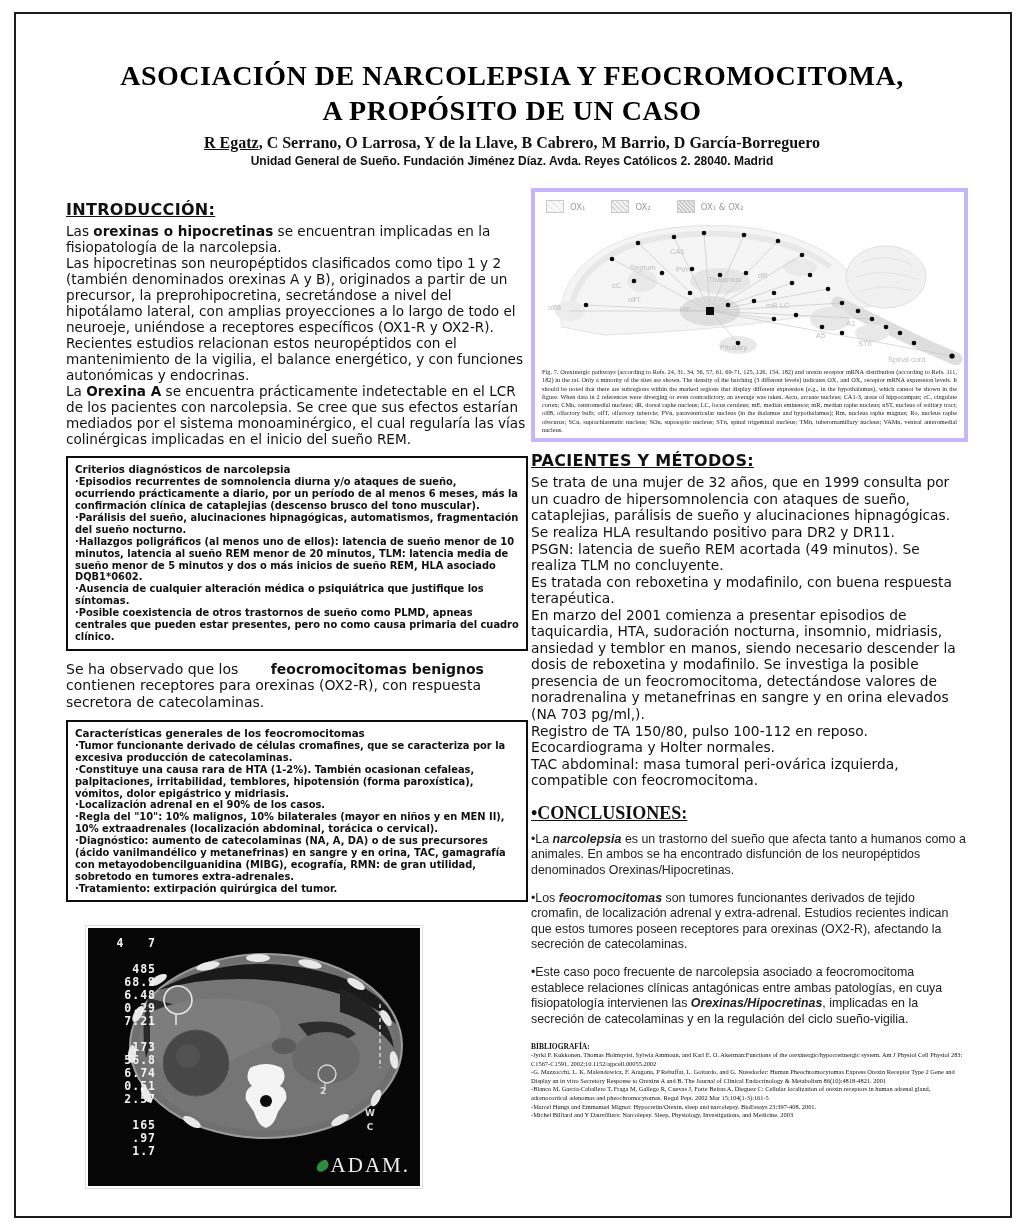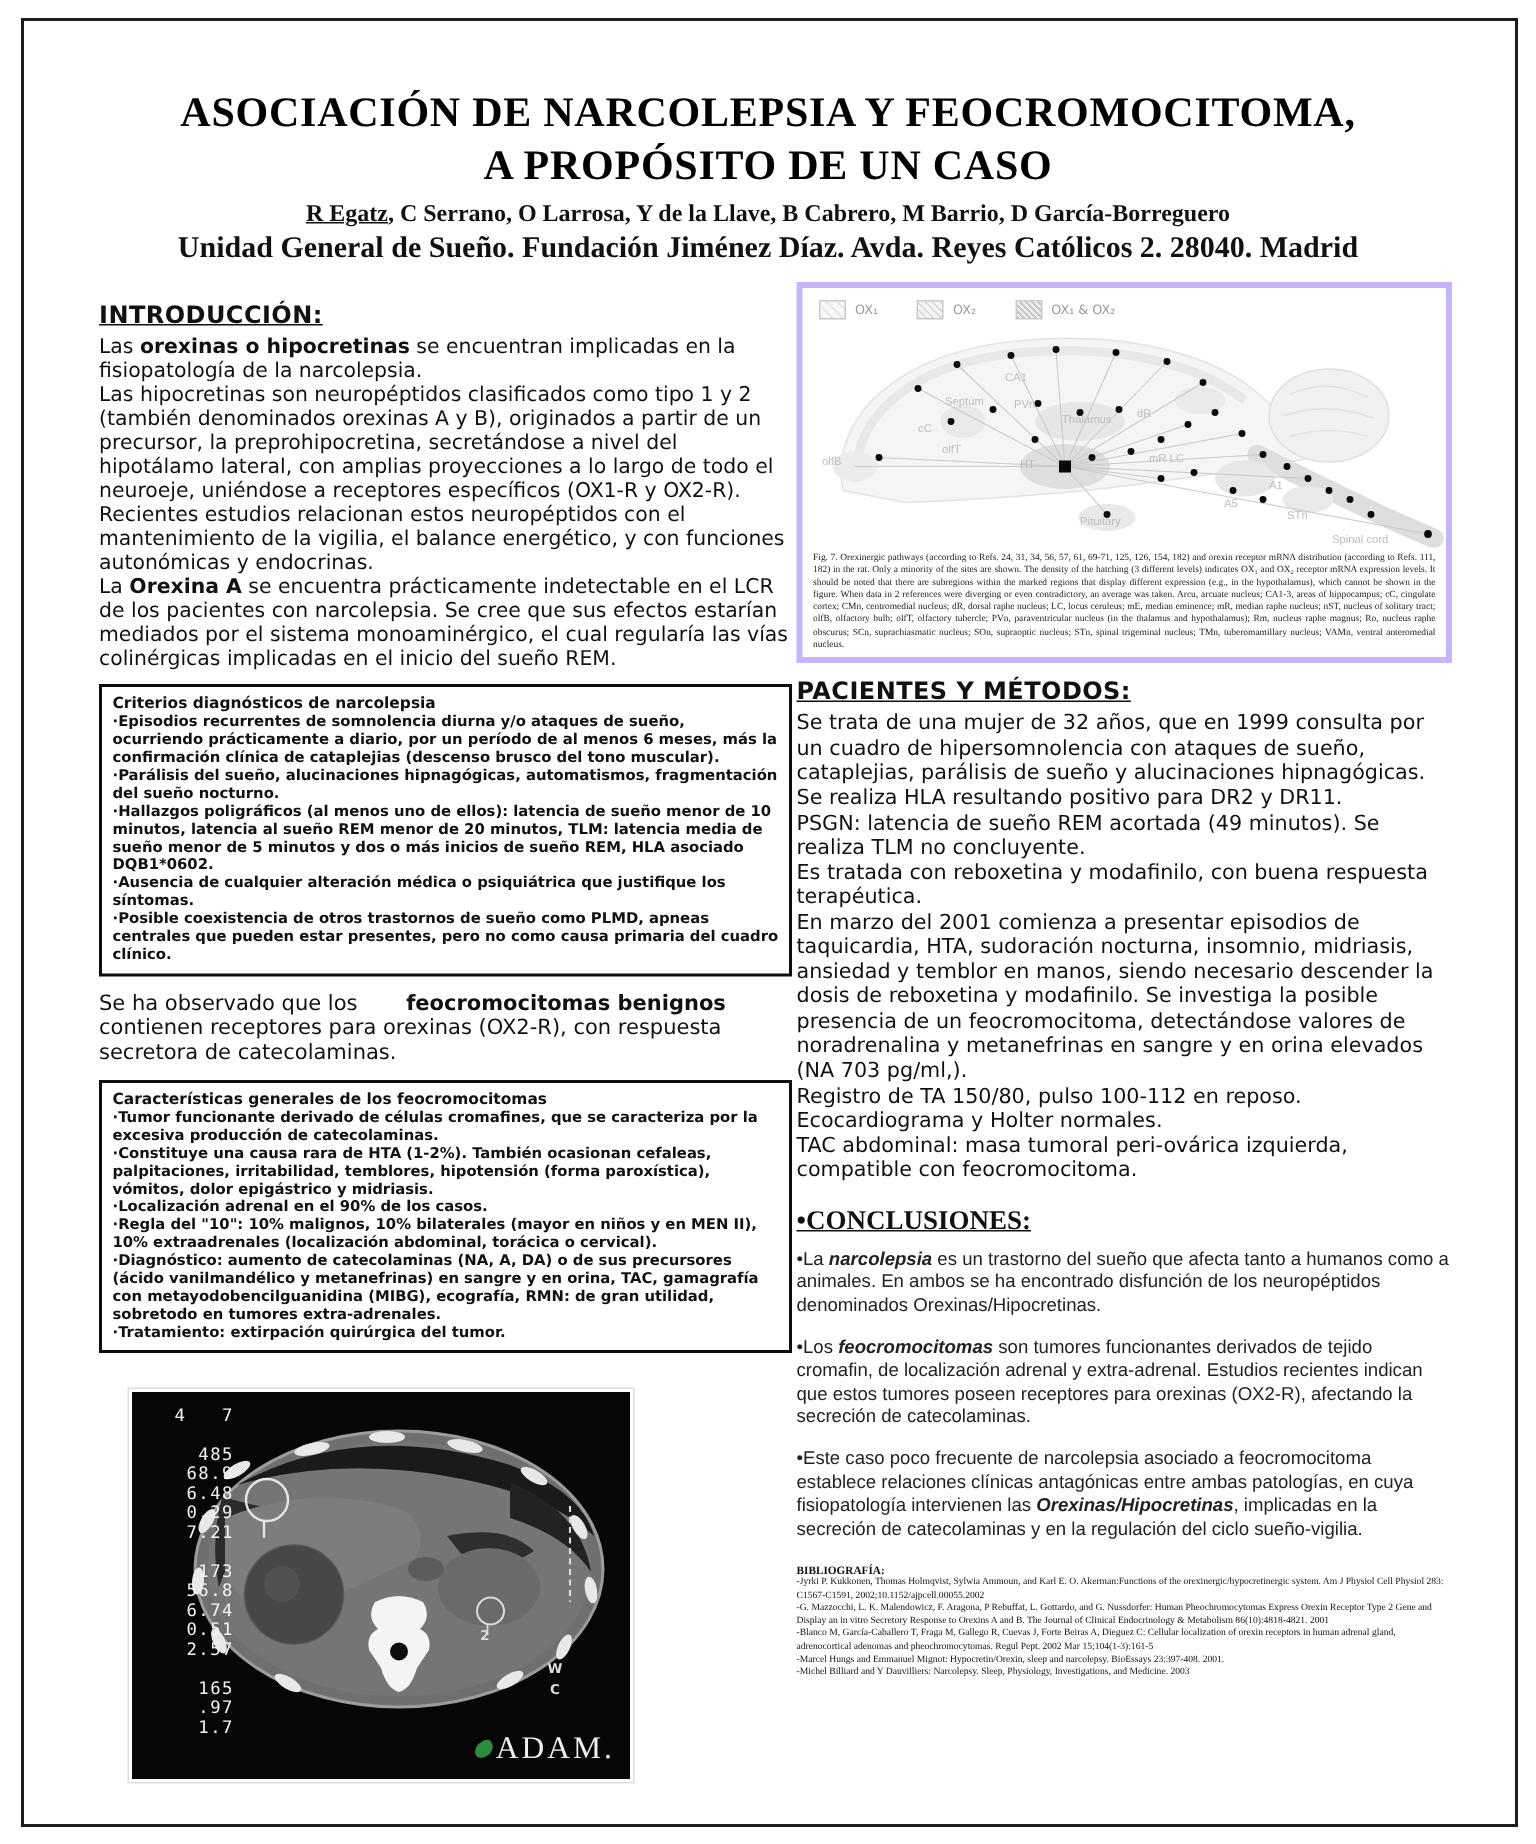--- a/index.html
+++ b/index.html
@@ -3,21 +3,21 @@
 <meta charset="utf-8">
 <style>
   html,body{margin:0;padding:0;background:#ffffff;}
   body{width:1024px;height:1229px;position:relative;font-family:"DejaVu Sans",sans-serif;color:#111;overflow:hidden;}
   .frame{position:absolute;left:14px;top:12px;width:994px;height:1202px;border:2px solid #1c1c1c;background:#fff;}
   
   .header{position:absolute;left:0;top:58px;width:100%;text-align:center;}
   .title{font-family:"Liberation Serif",serif;font-weight:bold;font-size:28px;line-height:1.25;color:#000;letter-spacing:.5px;}
   .authors{font-family:"Liberation Serif",serif;font-weight:bold;font-size:16px;margin-top:6px;}
   .authors .u{text-decoration:underline;}
-  .affil{font-family:Liberation Serif, serif;font-weight:bold;font-size:20px;margin-top:2px;}
+  .affil{font-family:Liberation Sans, sans-serif;font-weight:bold;font-size:12px;margin-top:2px;}
   
   .col-left{position:absolute;left:66px;top:200px;width:462px;}
   .col-right{position:absolute;left:531px;top:188px;width:437px;}
   .sec-head{font-weight:bold;font-size:16px;text-decoration:underline;letter-spacing:.3px;margin:0 0 4px 0;}
   .body-paras .para{font-size:13.6px;line-height:1.18;margin:0;}
   .crit-box,.feo-box{border:2px solid #0d0d0d;padding:5px 7px 6px 7px;margin-top:9px;background:#fff;}
   .box-title{font-size:10.3px;font-weight:bold;margin-bottom:1px;}
   .box-list .li{font-size:9.9px;font-weight:bold;line-height:1.2;}
   .mid-para{margin-top:10px;}
   .mid-para .para{font-size:14px;line-height:1.2;}
@@ -37,21 +37,21 @@
   .methods .para{font-size:13.8px;line-height:1.2;}
   .conclusions{margin-top:14px;}
   .conc-head{font-family:"Liberation Serif",serif;font-weight:bold;font-size:18px;text-decoration:underline;margin-bottom:8px;}
   .conclusions .para{font-family:"Liberation Sans",sans-serif;font-size:12.4px;line-height:1.24;margin-bottom:13px;color:#222;}
   .bib{margin-top:15px;}
   .bib-head{font-family:"Liberation Serif",serif;font-weight:bold;font-size:7.5px;}
   .bib-list .li{font-family:"Liberation Serif",serif;font-size:6.4px;line-height:1.35;font-weight:normal;color:#111;}
   
   .ct{position:absolute;left:88px;top:928px;width:332px;height:258px;background:#050505;box-shadow:0 0 0 2px #fff,0 0 0 3px #ddd;}
   .ct svg{position:absolute;left:0;top:0;}
-  .ct-nums{position:absolute;left:6px;top:8px;width:62px;text-align:right;color:#f2f2f2;font-family:"DejaVu Sans Mono",monospace;font-size:11.5px;font-weight:normal;letter-spacing:1px;}
+  .ct-nums{position:absolute;left:6px;top:8px;width:62px;text-align:right;color:#f2f2f2;font-family:"DejaVu Sans Mono",monospace;font-size:11.5px;font-weight:bold;letter-spacing:1px;}
   .ct-nums .li{height:13px;white-space:pre;}
   .ct-logo{position:absolute;right:10px;bottom:8px;color:#eee;font-family:"Liberation Serif",serif;font-size:21px;letter-spacing:2px;display:flex;align-items:center;gap:2px;}
   .leaf{width:13px;height:10px;background:#2e8b3d;border-radius:70% 30% 60% 40%;transform:rotate(-25deg);display:inline-block;}
   .ct-wc{position:absolute;right:44px;bottom:52px;color:#ddd;font-size:9px;font-weight:bold;text-align:center;line-height:1.5;}
   .ann2{position:absolute;color:#ddd;font-size:9px;font-weight:bold;}
   
   .brain-label{position:absolute;color:#bcbcbc;font-size:7.5px;font-family:"Liberation Sans",sans-serif;white-space:nowrap;}
 </style>
 </head>
 <body>

